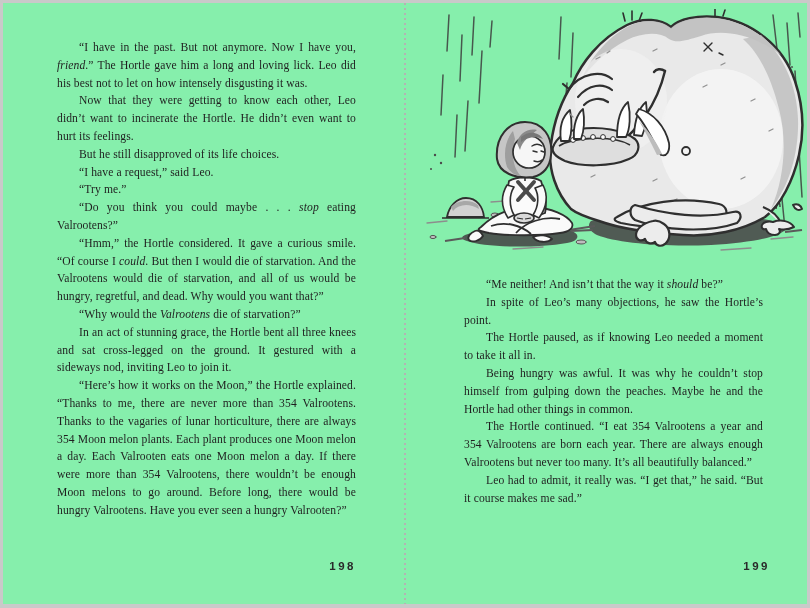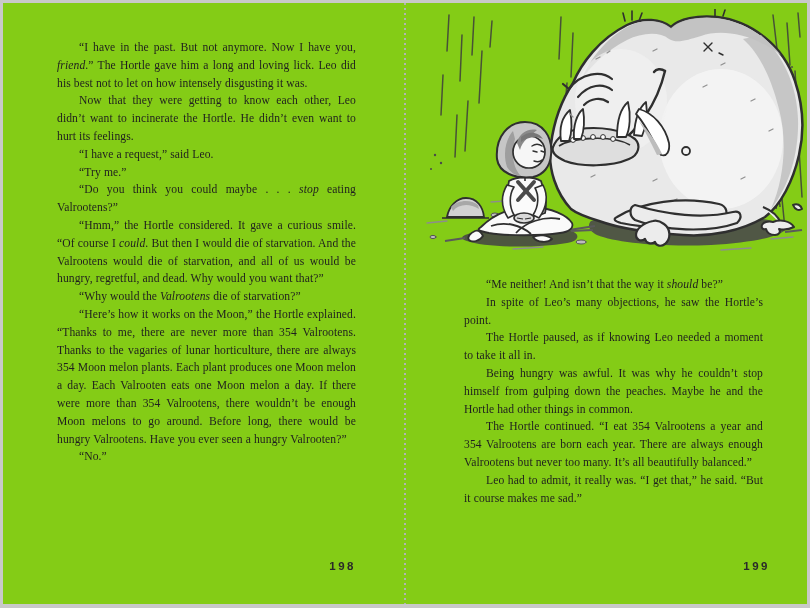--- a/index.html
+++ b/index.html
@@ -1,20 +1,20 @@
 <!DOCTYPE html>
 <html><head>
 <meta charset="utf-8">
 <style>
   html,body{margin:0;padding:0;background:#ffffff;}
   .spread{
     position:relative;
     width:810px;height:608px;
     box-sizing:border-box;
-    background:#84cc16;
+    background:#86efac;
     border:3px solid #c9c9c9;
     border-bottom-width:4px;
     overflow:hidden;
     font-family:"Liberation Serif","DejaVu Serif",serif;
     color:#1f1f1f;
   }
   .gutter{
     position:absolute;left:401px;top:0;bottom:0;width:2px;
     background-image:repeating-linear-gradient(to bottom,#b3b3b3 0 2px,transparent 2px 5px);
   }
@@ -43,27 +43,28 @@
 </head>
 <body>
 
 <div class="spread">
 
   <div class="gutter"></div>
 
   <div id="left-text" class="textblock">
       <p><span>“I have in the past. But not anymore. Now I have you, </span><i>friend</i><span>.” The Hortle gave him a long and loving lick. Leo did his best not to let on how intensely disgusting it was.</span></p>
       <p><span>Now that they were getting to know each other, Leo didn’t want to incinerate the Hortle. He didn’t even want to hurt its feelings.</span></p>
+      <p><span>But he still disapproved of its life choices.</span></p>
       <p><span>“I have a request,” said Leo.</span></p>
       <p><span>“Try me.”</span></p>
       <p><span>“Do you think you could maybe . . . </span><i>stop</i><span> eating Valrootens?”</span></p>
       <p><span>“Hmm,” the Hortle considered. It gave a curious smile. “Of course I </span><i>could</i><span>. But then I would die of starvation. And the Valrootens would die of starvation, and all of us would be hungry, regretful, and dead. Why would you want that?”</span></p>
       <p><span>“Why would the </span><i>Valrootens</i><span> die of starvation?”</span></p>
+      <p><span>In an act of stunning grace, the Hortle bent all three knees and sat cross-legged on the ground. It gestured with a sideways nod, inviting Leo to join it.</span></p>
       <p><span>“Here’s how it works on the Moon,” the Hortle explained. “Thanks to me, there are never more than 354 Valrootens. Thanks to the vagaries of lunar horticulture, there are always 354 Moon melon plants. Each plant produces one Moon melon a day. Each Valrooten eats one Moon melon a day. If there were more than 354 Valrootens, there wouldn’t be enough Moon melons to go around. Before long, there would be hungry Valrootens. Have you ever seen a hungry Valrooten?”</span></p>
-      <p><span>“No.”</span></p>
     </div>
   <div id="pagenum-left" class="pagenum">198</div>
 
   <svg class="illo" width="384" height="248" viewBox="0 0 384 248">
 
     <g stroke="#3d3d3d" stroke-width="1.5" stroke-linecap="round" opacity="0.85">
       <line x1="28" y1="6" x2="26" y2="42"></line>
       <line x1="41" y1="26" x2="39" y2="72"></line>
       <line x1="22" y1="66" x2="20" y2="106"></line>
       <line x1="53" y1="8" x2="51" y2="46"></line>

